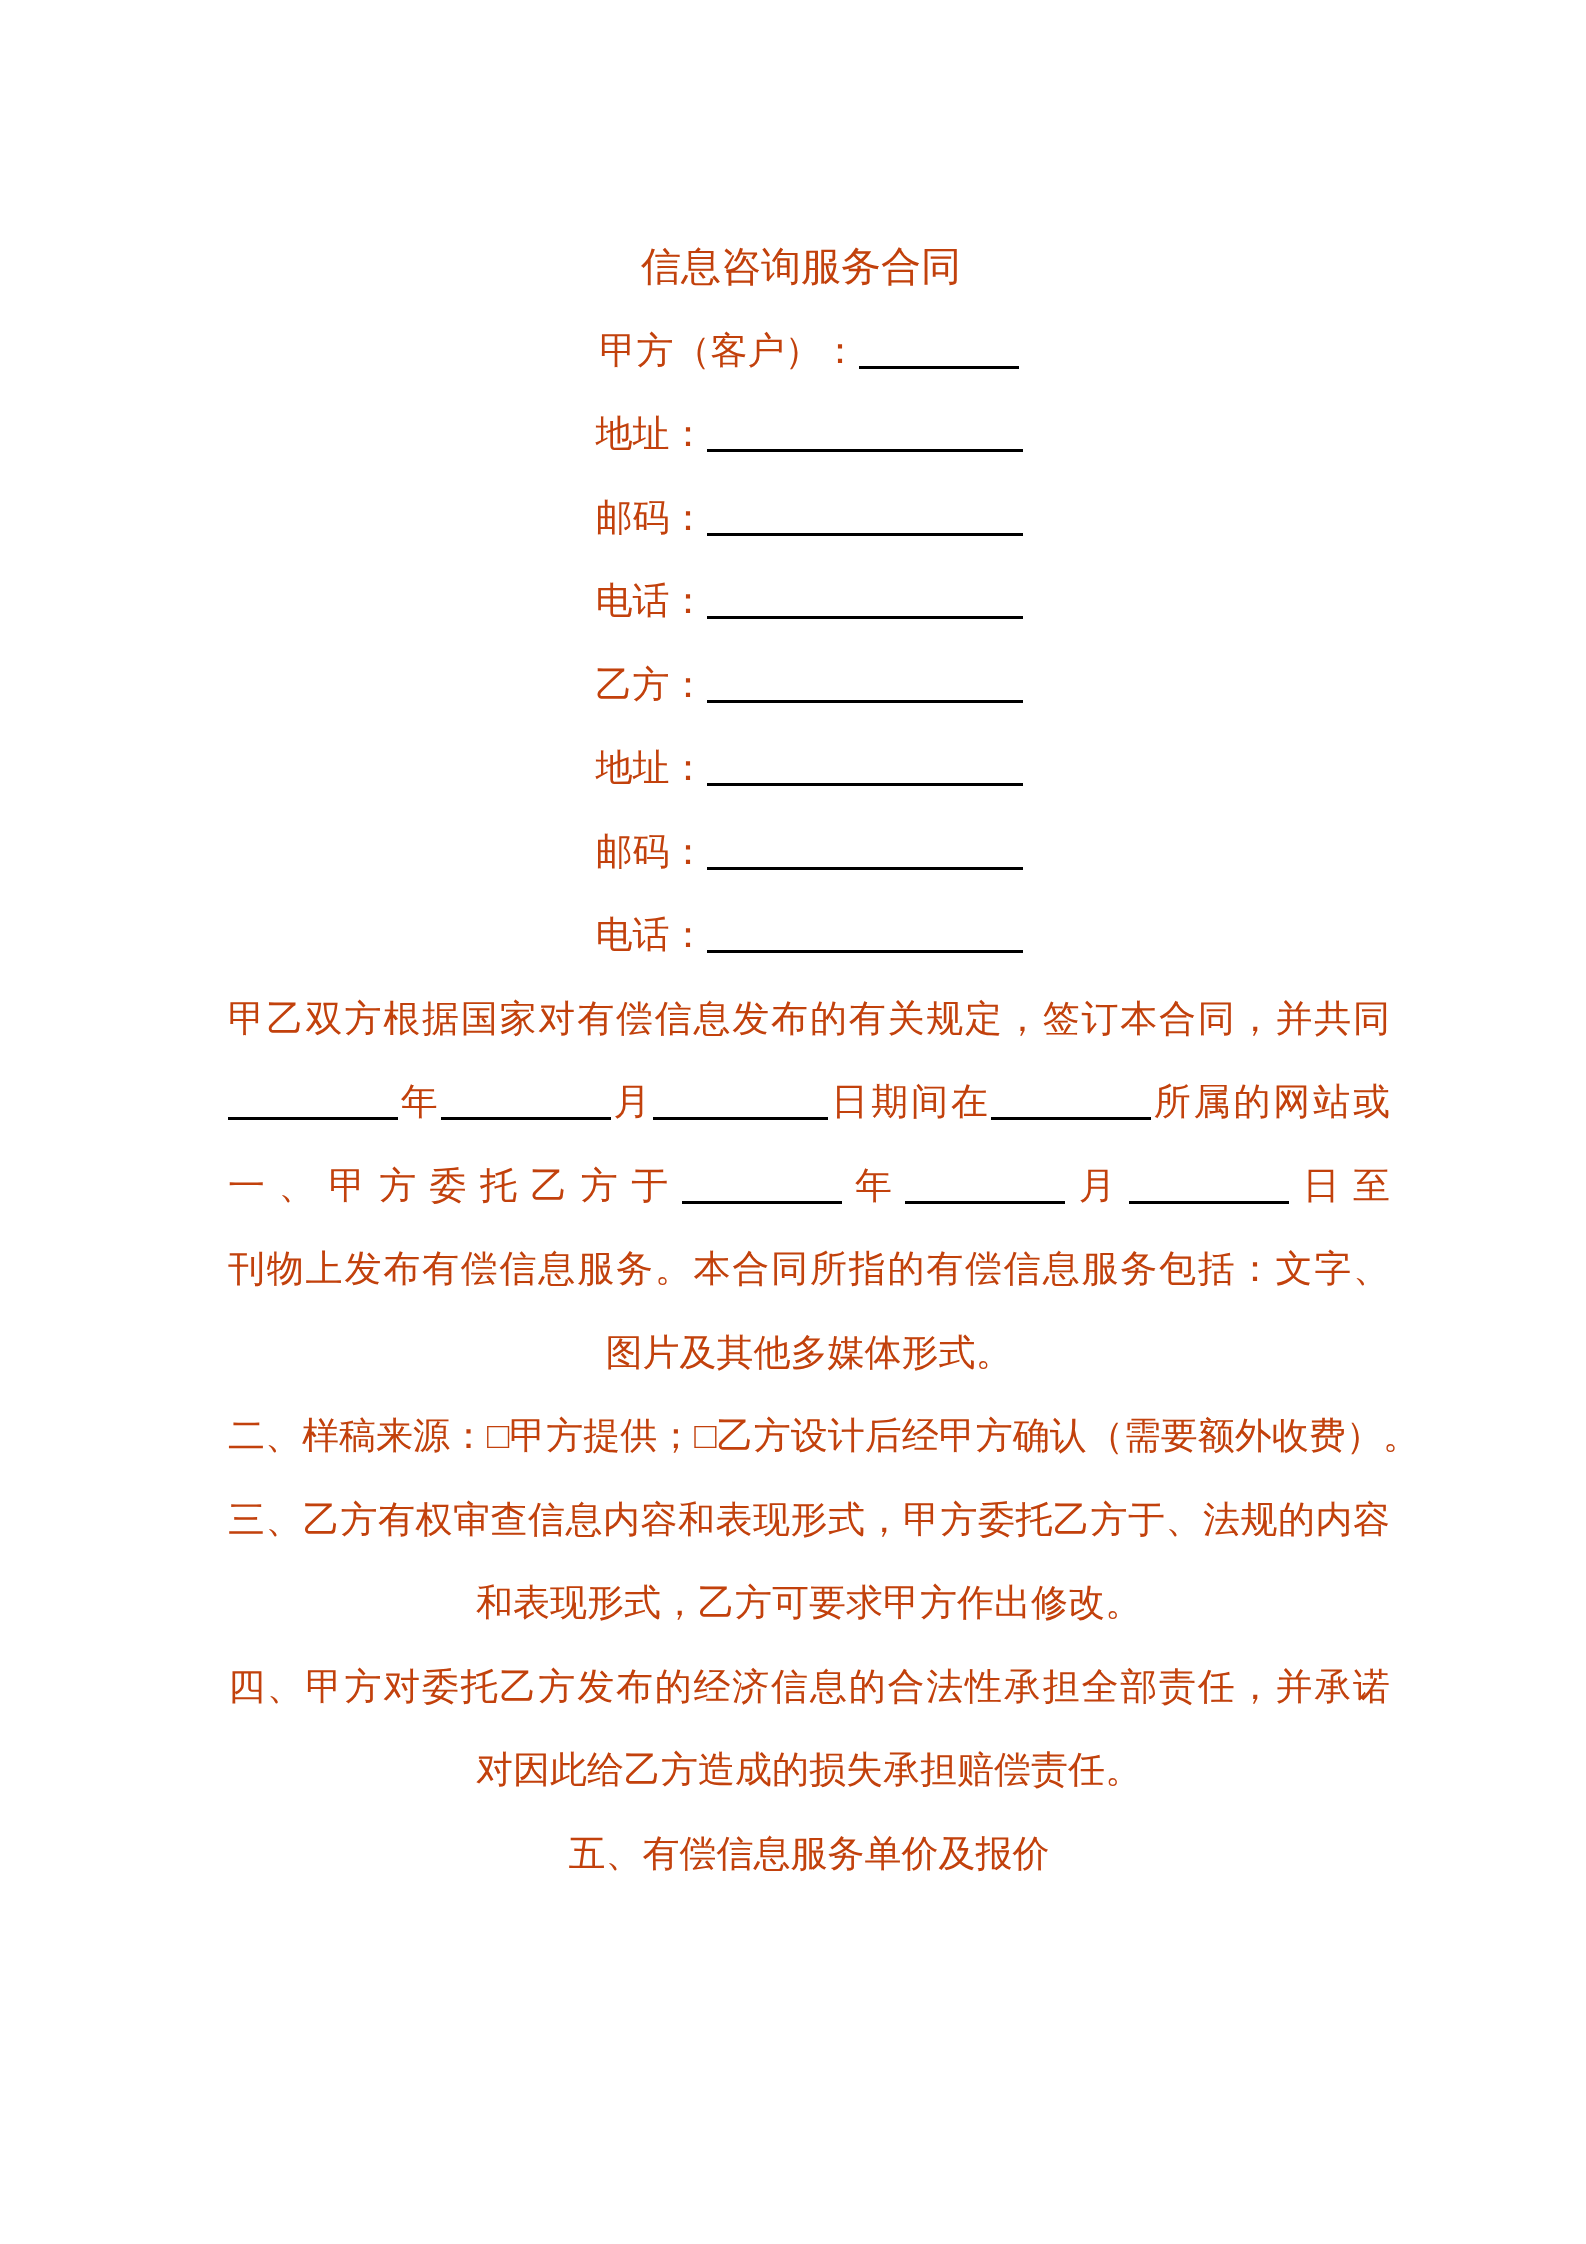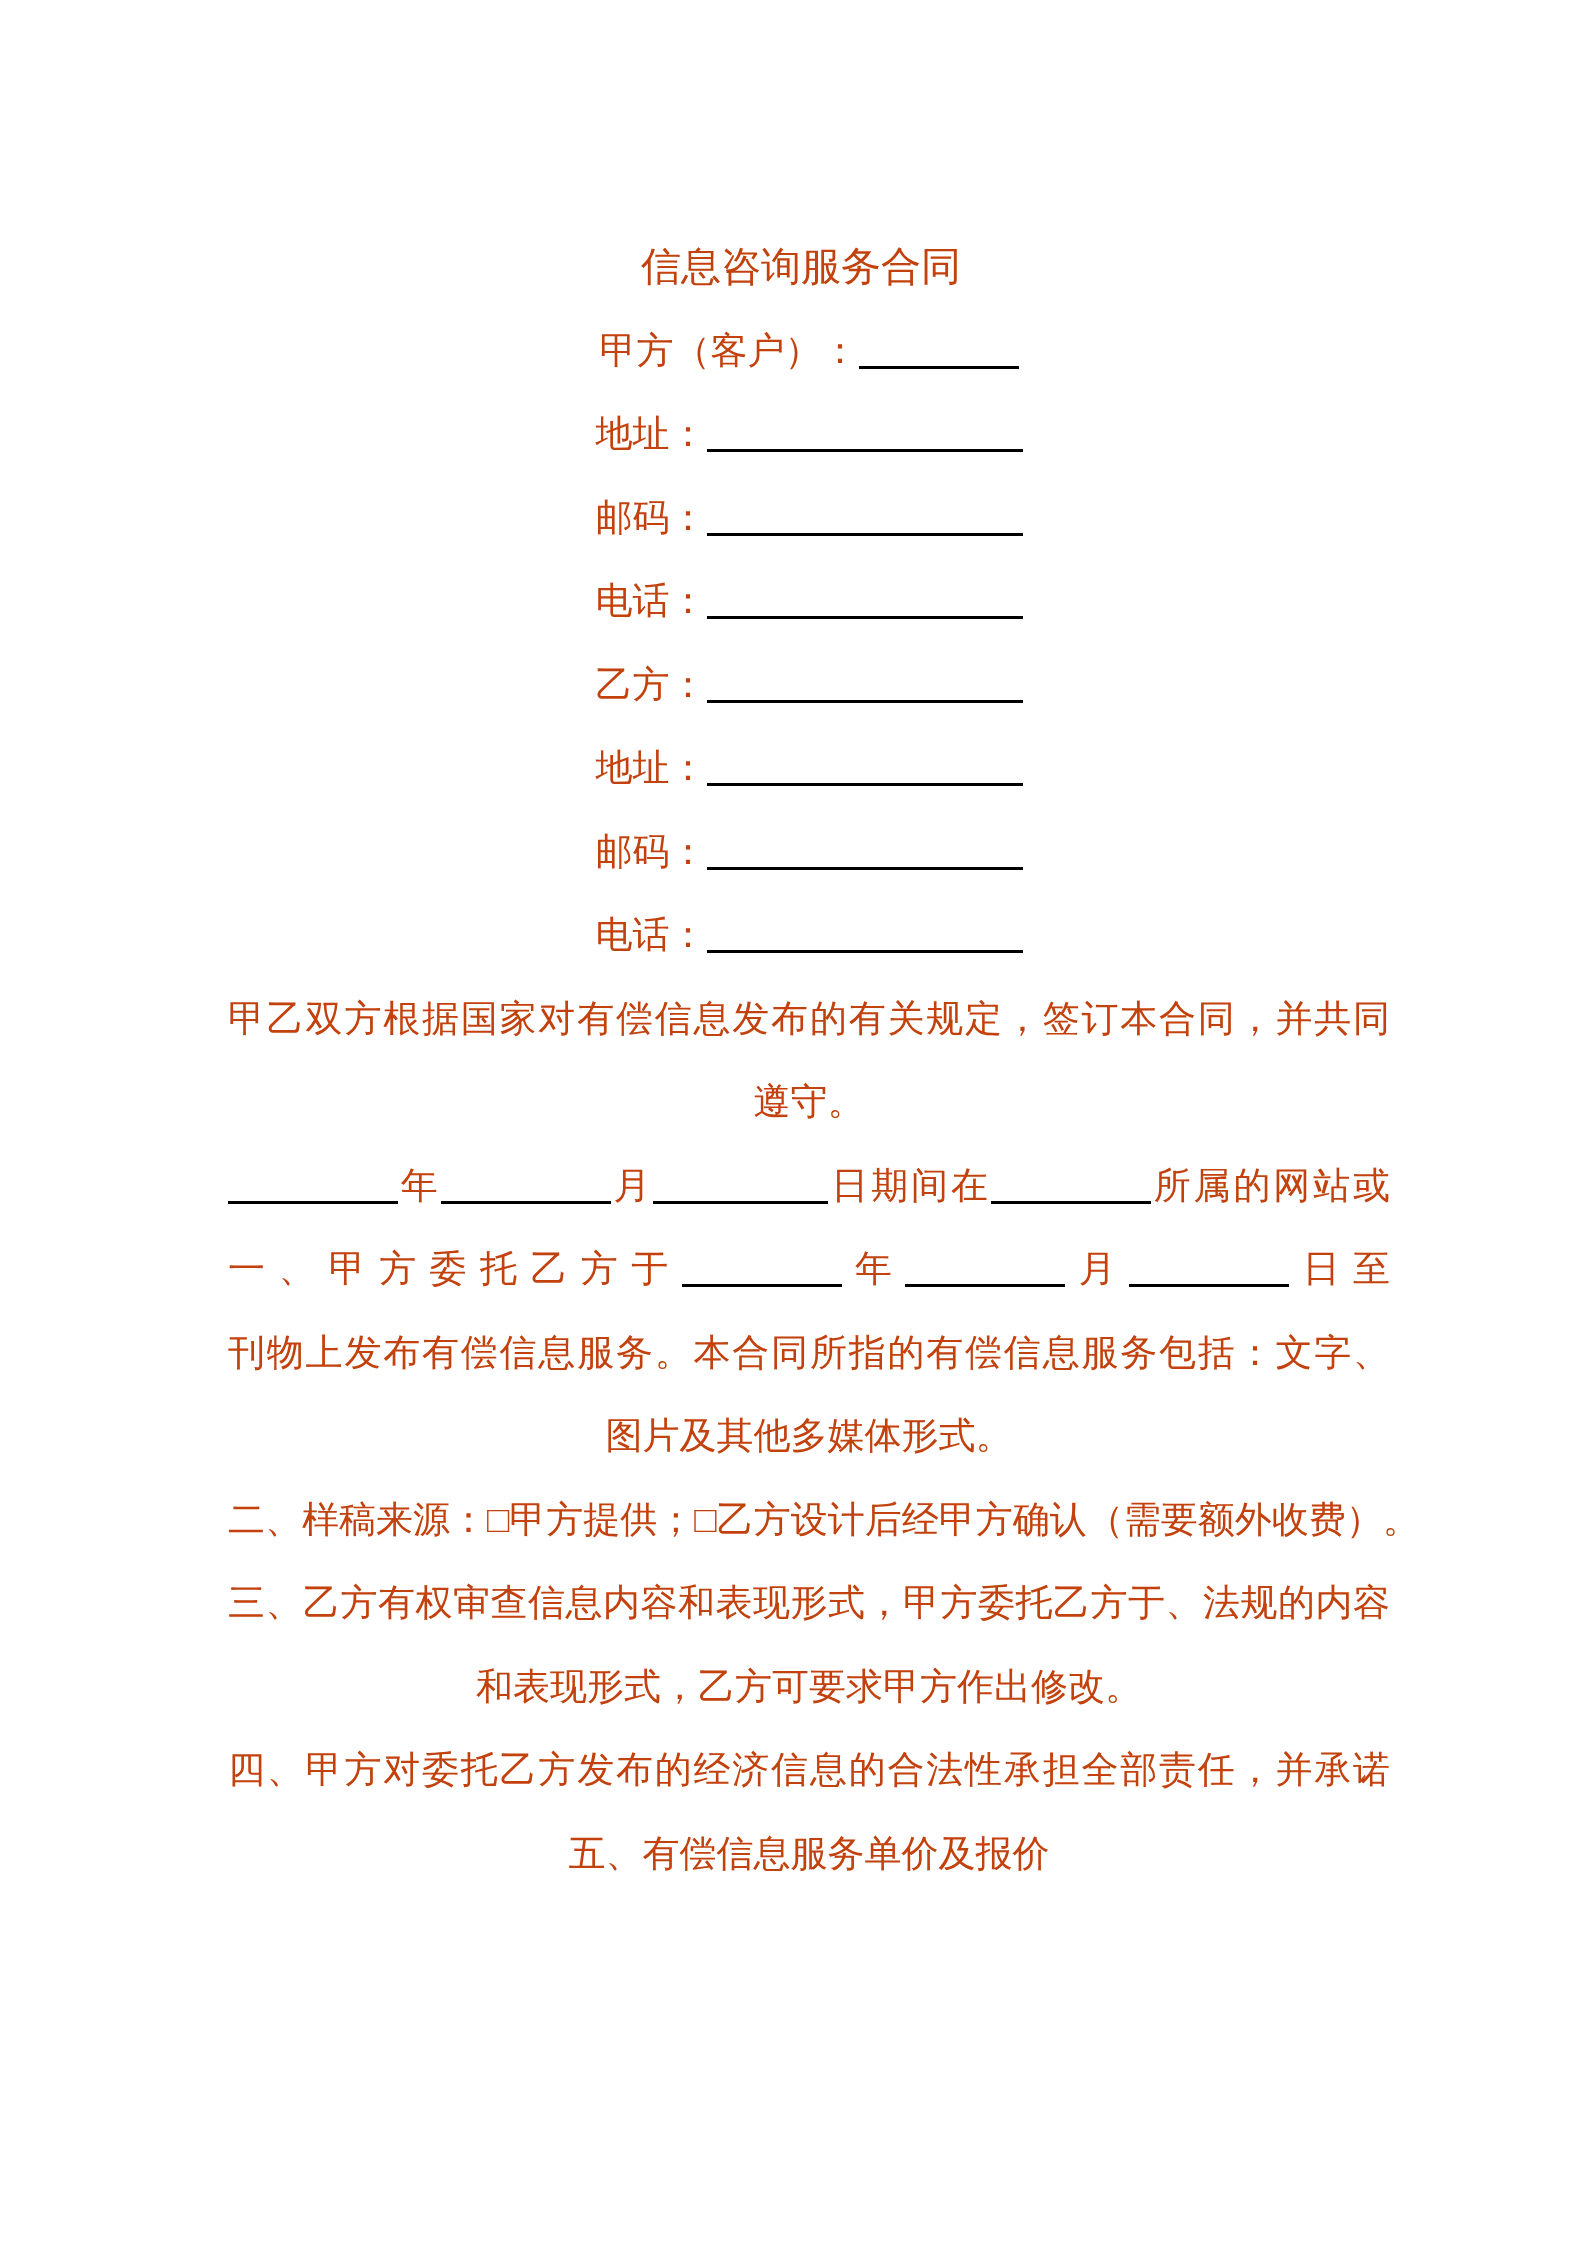--- a/index.html
+++ b/index.html
@@ -76,23 +76,20 @@
   <div class="line">
     <span>邮码：</span><span class="blank b-316"></span>
   </div>
   <div class="line">
     <span>电话：</span><span class="blank b-316"></span>
   </div>
 
   <div class="line jl">
     <span>甲乙双方根据国家对有偿信息发布的有关规定，签订本合同，并共同</span>
   </div>
-  <div class="line">
-    <span>遵守。</span>
-  </div>
 
   <div class="line jl">
     <span class="blank b-170"></span><span>年</span><span class="blank b-170"></span><span>月</span><span class="blank b-175"></span><span>日期间在</span><span class="blank b-160"></span><span>所属的网站或</span>
   </div>
   <div class="line jl">
     <span>一、甲方委托乙方于</span><span class="blank b-160"></span><span>年</span><span class="blank b-160"></span><span>月</span><span class="blank b-160"></span><span>日至</span>
   </div>
   <div class="line jl">
     <span>刊物上发布有偿信息服务。本合同所指的有偿信息服务包括：文字、</span>
   </div>
@@ -107,18 +104,21 @@
   <div class="line jl">
     <span>三、乙方有权审查信息内容和表现形式，甲方委托乙方于、法规的内容</span>
   </div>
   <div class="line">
     <span>和表现形式，乙方可要求甲方作出修改。</span>
   </div>
 
   <div class="line jl">
     <span>四、甲方对委托乙方发布的经济信息的合法性承担全部责任，并承诺</span>
   </div>
+  <div class="line">
+    <span>对因此给乙方造成的损失承担赔偿责任。</span>
+  </div>
 
   <div class="line">
     <span>五、有偿信息服务单价及报价</span>
   </div>
 
 </div>
 
 </body></html>

